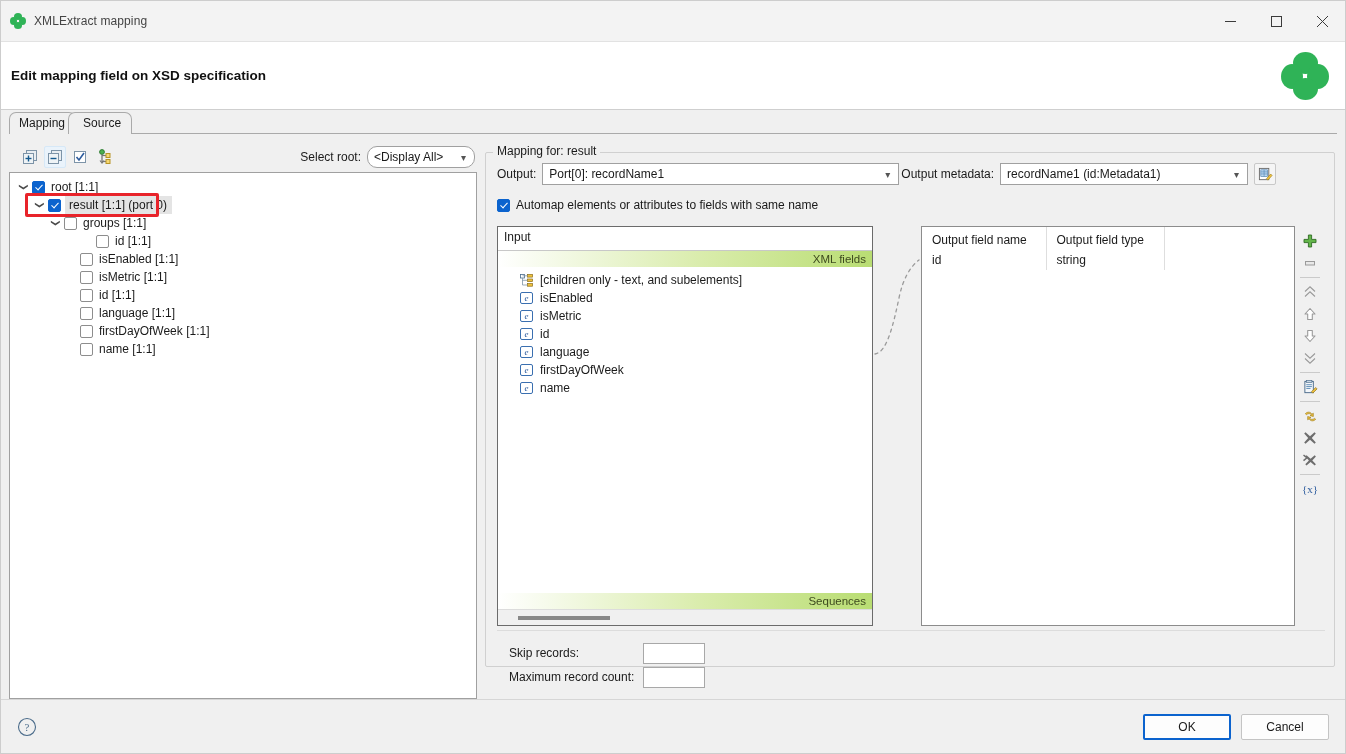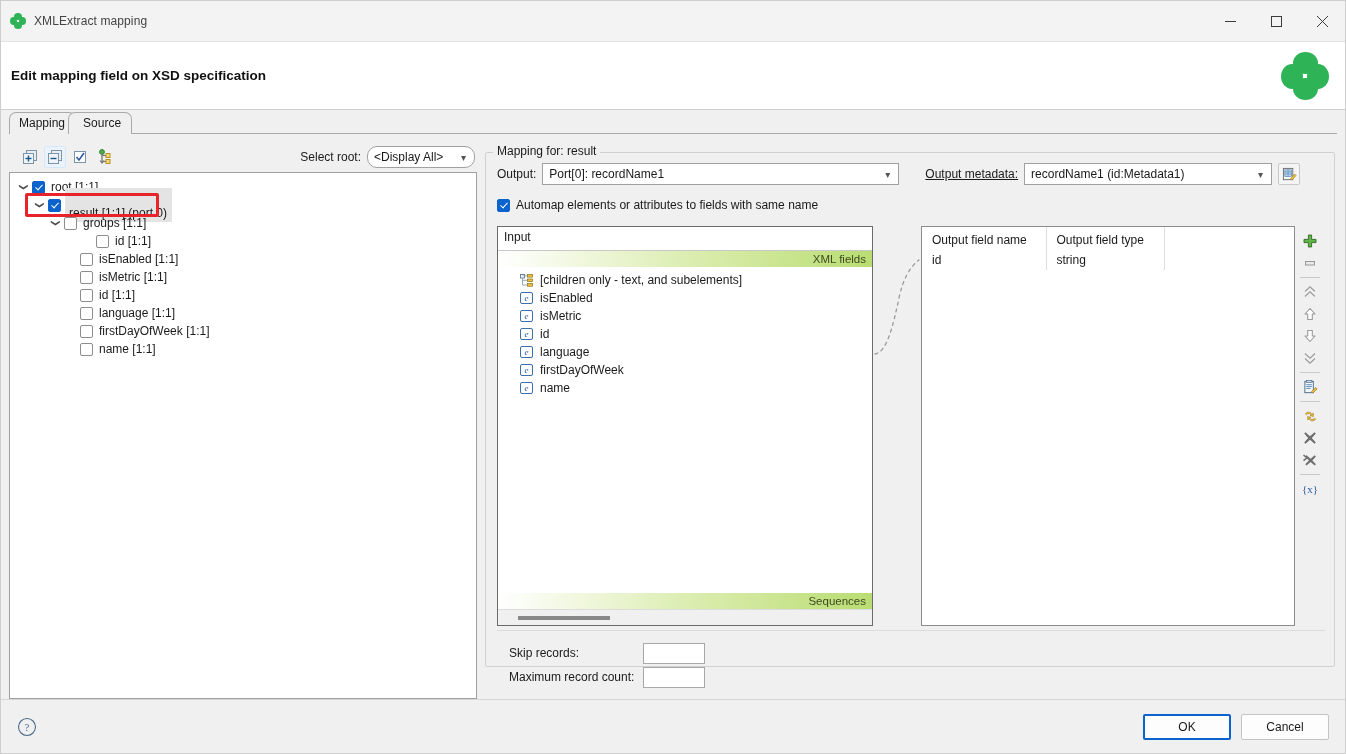--- a/index.html
+++ b/index.html
@@ -136,21 +136,21 @@
     display: inline-flex; align-items: center; justify-content: center;
   }
   .tcheck.on { background: #0b63ce; border-color: #0b63ce; }
   .tcheck.on:after {
     content: ""; width: 3px; height: 6px; margin-top: -2px;
     border: solid #fff; border-width: 0 1.6px 1.6px 0;
     transform: rotate(43deg);
   }
   .tlabel { padding: 0 2px; line-height: 16px; }
   .trow.hovered .tlabel { text-decoration: underline; text-underline-offset: 2px; }
-  .trow.selected .tlabel { background: #e4e4e4; padding: 17px 5px 1px 4px; }
+  .trow.selected .tlabel { background: #e4e4e4; padding: 1px 5px 1px 4px; }
   #redbox {
     position: absolute; border: 3px solid #e8232a; border-radius: 2px;
     pointer-events: none;
   }
 
   
   #mapping-group {
     flex: 1; display: flex; flex-direction: column; min-height: 0;
     position: relative; margin-top: 2px;
   }
@@ -442,21 +442,21 @@
         <div id="group-legend">Mapping for: result</div>
 
         <div id="group-inner">
 
           <div class="frow">
             <span class="flabel">Output:</span>
             <div class="combo" id="output-combo">
               <span class="cv">Port[0]: recordName1</span>
               <span class="chev">▾</span>
             </div>
-            <span class="flabel" style="margin-left:26px;text-decoration:underline;">Output metadata:</span>
+            <span class="flabel" style="margin-left:2px;">Output metadata:</span>
             <div class="combo" id="meta-combo">
               <span class="cv">recordName1 (id:Metadata1)</span>
               <span class="chev">▾</span>
             </div>
             <div id="meta-btn">
               <svg width="15" height="15" viewBox="0 0 16 16">
                 <rect x="1.5" y="1.5" width="10" height="12" fill="#fff" stroke="#6b6b6b"></rect>
                 <rect x="3" y="3" width="7" height="7" fill="#b9d6ef" stroke="#4a7fae" stroke-width="0.7"></rect>
                 <line x1="3" y1="5.2" x2="10" y2="5.2" stroke="#4a7fae" stroke-width="0.6"></line>
                 <line x1="3" y1="7.4" x2="10" y2="7.4" stroke="#4a7fae" stroke-width="0.6"></line>

